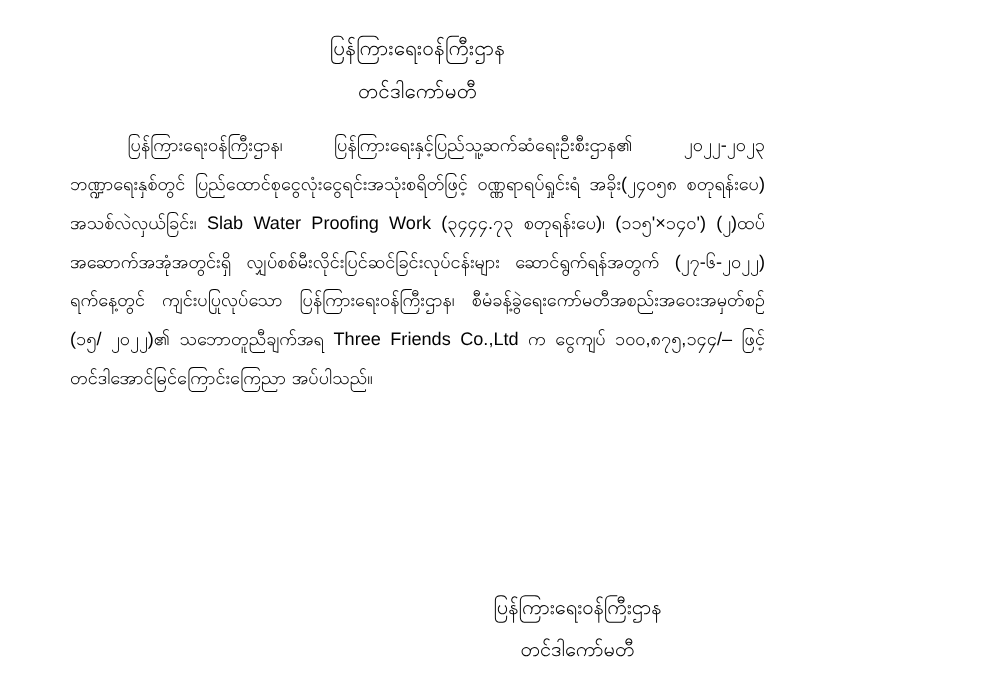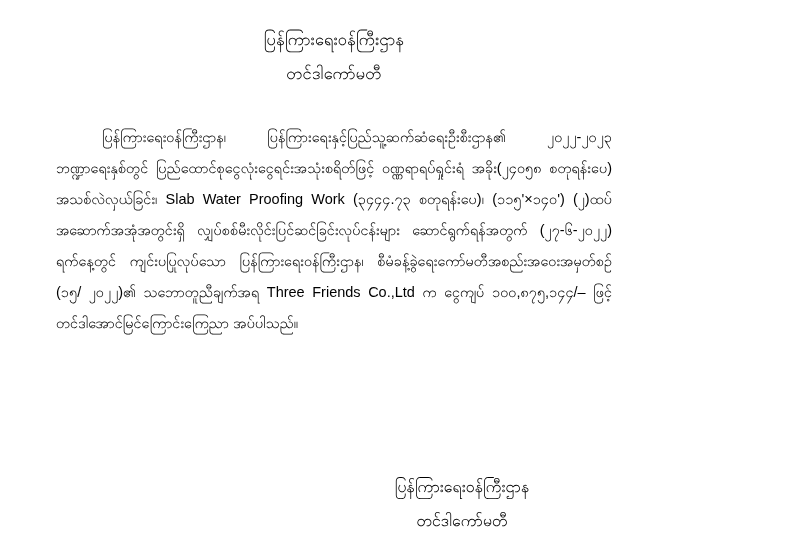--- a/index.html
+++ b/index.html
@@ -24,21 +24,21 @@
   .header-block {
     text-align: center;
   }
   .header-line {
     font-size: 16.5px;
     line-height: 34px;
     letter-spacing: 0.2px;
     white-space: nowrap;
   }
   .body-block {
-    margin-top: 32px;
+    margin-top: 12px;
   }
   .body-para {
     font-size: 14.5px;
     line-height: 31px;
     text-align: justify;
     text-justify: inter-word;
     text-align-last: left;
     word-spacing: 0.5px;
   }
   .body-para .indent {

